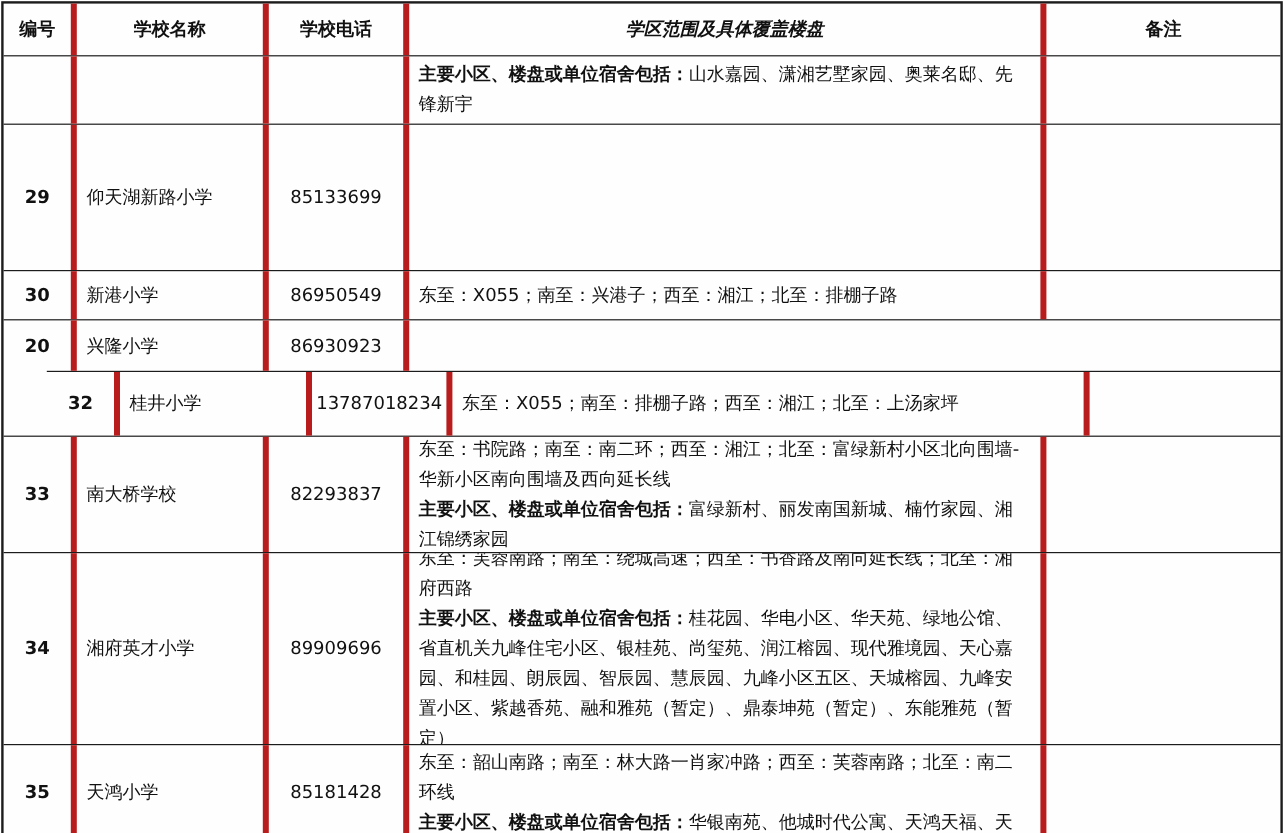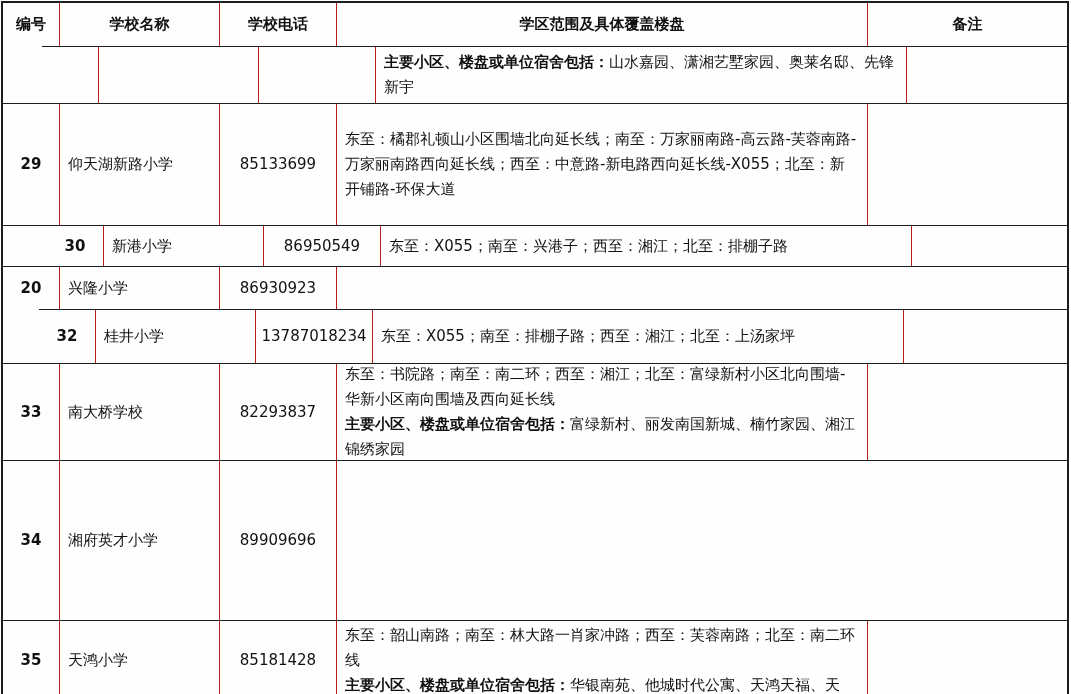--- a/index.html
+++ b/index.html
@@ -13,80 +13,79 @@
   .table {
     position: absolute;
     left: 1px; top: 1px;
     width: 1068px;
     border: 2px solid #1c1c1c;
     background: #fefefe;
   }
   .tr { display: flex; border-top: 1px solid #1c1c1c; }
   .tr:first-child { border-top: none; }
   .td, .th {
-    border-left: 1px solid #b91c1c;
+    border-left: 5px solid #b91c1c;
     display: flex;
     align-items: center;
     font-size: 15px;
     line-height: 25px;
     overflow: hidden;
   }
   .td:first-child, .th:first-child { border-left: none; }
   .c-id     { width: 56px;  justify-content: center; font-weight: bold; }
   .c-name   { width: 160px; justify-content: flex-start; padding-left: 8px; }
   .c-phone  { width: 117px; justify-content: center; }
   .c-range  { width: 531px; flex-direction: column; justify-content: center;
               align-items: flex-start; padding: 3px 10px 3px 8px; }
   .c-remark { flex: 1; }
   .header .th { font-weight: bold; justify-content: center; padding: 0; }
   .header { height: 43px; text-align: right; }
   .boundary, .props { display: block; width: 100%; text-align: left; }
   .boundary:empty { display: none; }
   .plabel { font-weight: bold; }
   .plabel:empty { display: none; }
   
-  .h-r0 { height: 57px; margin-left: 39px; }
+  .h-r0 { height: 57px; }
   .h-r1 { height: 122px; }
-  .h-r2 { height: 41px; padding-left: 44px; }
+  .h-r2 { height: 41px; }
   .h-r3 { height: 43px; }
   .h-r4 { height: 54px; margin-left: 36px; }
   .h-r5 { height: 97px; }
   .h-r6 { height: 160px; }
   .h-r7 { height: 80px; }
 </style>
 </head>
 <body>
 
 <div class="table">
 
   <div class="tr header">
     <div class="th c-id">编号</div>
     <div class="th c-name">学校名称</div>
     <div class="th c-phone">学校电话</div>
-    <div class="th c-range" style="align-items:center;justify-content:center;">学区范围及具体覆盖楼盘</div>
+    <div class="th c-range" style="align-items:center;justify-content:center;font-style:italic;">学区范围及具体覆盖楼盘</div>
     <div class="th c-remark">备注</div>
   </div>
 
   <div class="tr h-r0">
     <div class="td c-id"></div>
     <div class="td c-name"></div>
     <div class="td c-phone"></div>
     <div class="td c-range">
 
       <span class="props"><b class="plabel">主要小区、楼盘或单位宿舍包括：</b><span>山水嘉园、潇湘艺墅家园、奥莱名邸、先锋新宇</span></span>
     </div>
     <div class="td c-remark"></div>
   </div>
 
   <div class="tr h-r1">
     <div class="td c-id">29</div>
     <div class="td c-name">仰天湖新路小学</div>
     <div class="td c-phone">85133699</div>
     <div class="td c-range">
-      <span class="boundary">东至：橘郡礼顿山小区围墙北向延长线；南至：万家丽南路-高云路-芙蓉南路-万家丽南路西向延长线；西至：中意路-新电路西向延长线-X055；北至：新开铺路-环保大道</span>
     </div>
     <div class="td c-remark"></div>
   </div>
 
   <div class="tr h-r2">
     <div class="td c-id">30</div>
     <div class="td c-name">新港小学</div>
     <div class="td c-phone">86950549</div>
     <div class="td c-range">
       <span class="boundary">东至：X055；南至：兴港子；西至：湘江；北至：排棚子路</span>
@@ -119,20 +118,24 @@
       <span class="boundary">东至：书院路；南至：南二环；西至：湘江；北至：富绿新村小区北向围墙-华新小区南向围墙及西向延长线</span>
       <span class="props"><b class="plabel">主要小区、楼盘或单位宿舍包括：</b><span>富绿新村、丽发南国新城、楠竹家园、湘江锦绣家园</span></span>
     </div>
     <div class="td c-remark"></div>
   </div>
 
   <div class="tr h-r6">
     <div class="td c-id">34</div>
     <div class="td c-name">湘府英才小学</div>
     <div class="td c-phone">89909696</div>
+    <div class="td c-range">
+      <span class="boundary">东至：芙蓉南路；南至：绕城高速；西至：书香路及南向延长线；北至：湘府西路</span>
+      <span class="props"><b class="plabel">主要小区、楼盘或单位宿舍包括：</b><span>桂花园、华电小区、华天苑、绿地公馆、省直机关九峰住宅小区、银桂苑、尚玺苑、润江榕园、现代雅境园、天心嘉园、和桂园、朗辰园、智辰园、慧辰园、九峰小区五区、天城榕园、九峰安置小区、紫越香苑、融和雅苑（暂定）、鼎泰坤苑（暂定）、东能雅苑（暂定）</span></span>
+    </div>
     <div class="td c-remark"></div>
   </div>
 
   <div class="tr h-r7">
     <div class="td c-id">35</div>
     <div class="td c-name">天鸿小学</div>
     <div class="td c-phone">85181428</div>
     <div class="td c-range">
       <span class="boundary">东至：韶山南路；南至：林大路一肖家冲路；西至：芙蓉南路；北至：南二环线</span>
       <span class="props"><b class="plabel">主要小区、楼盘或单位宿舍包括：</b><span>华银南苑、他城时代公寓、天鸿天福、天</span></span>

